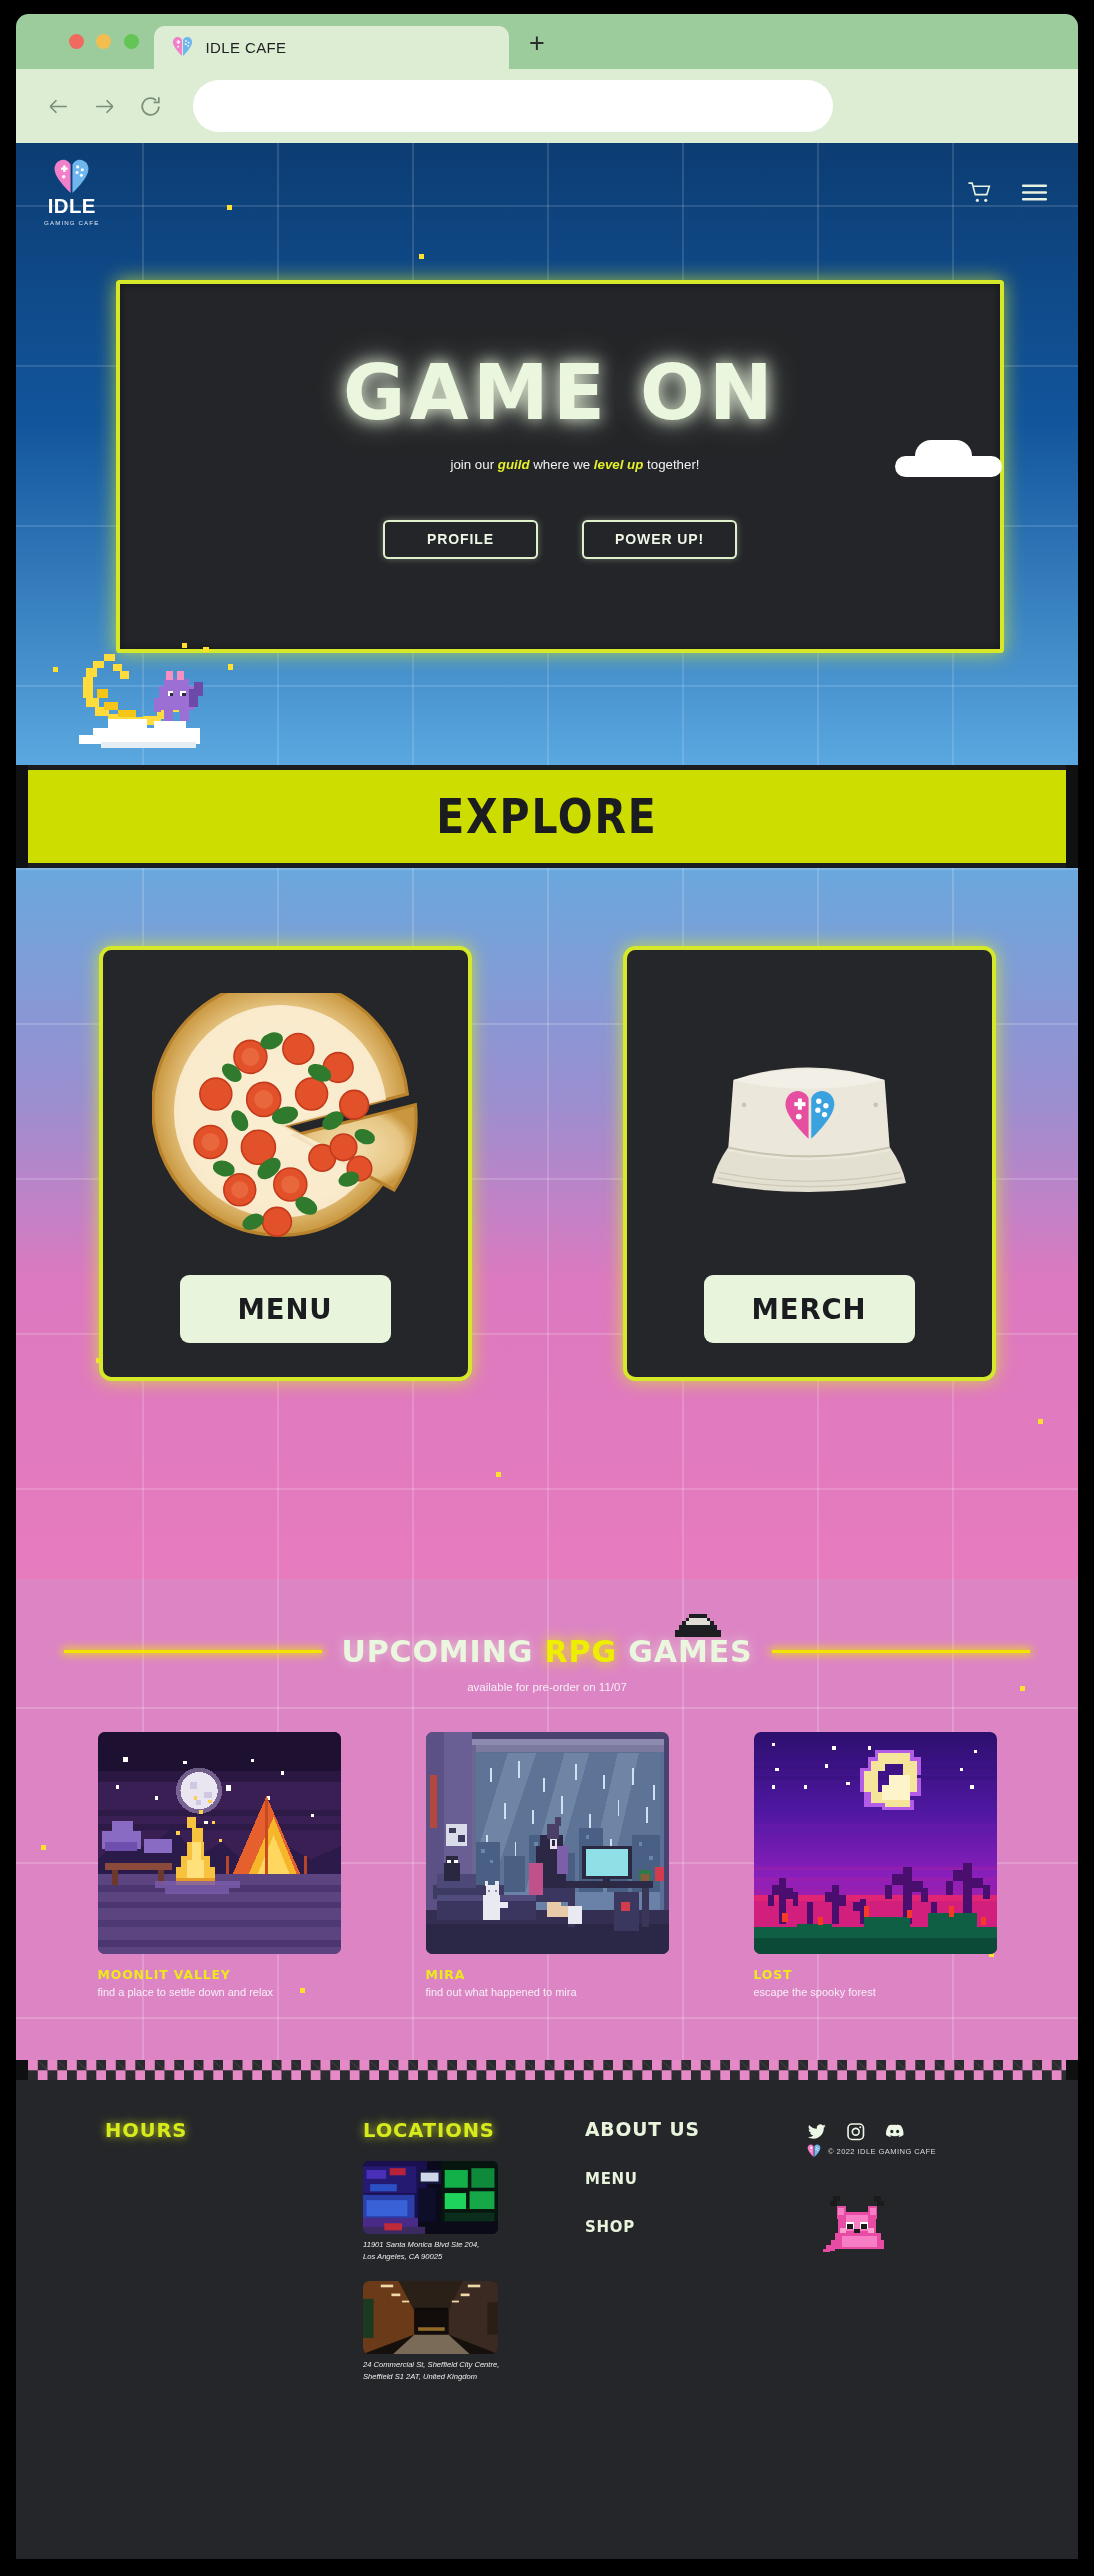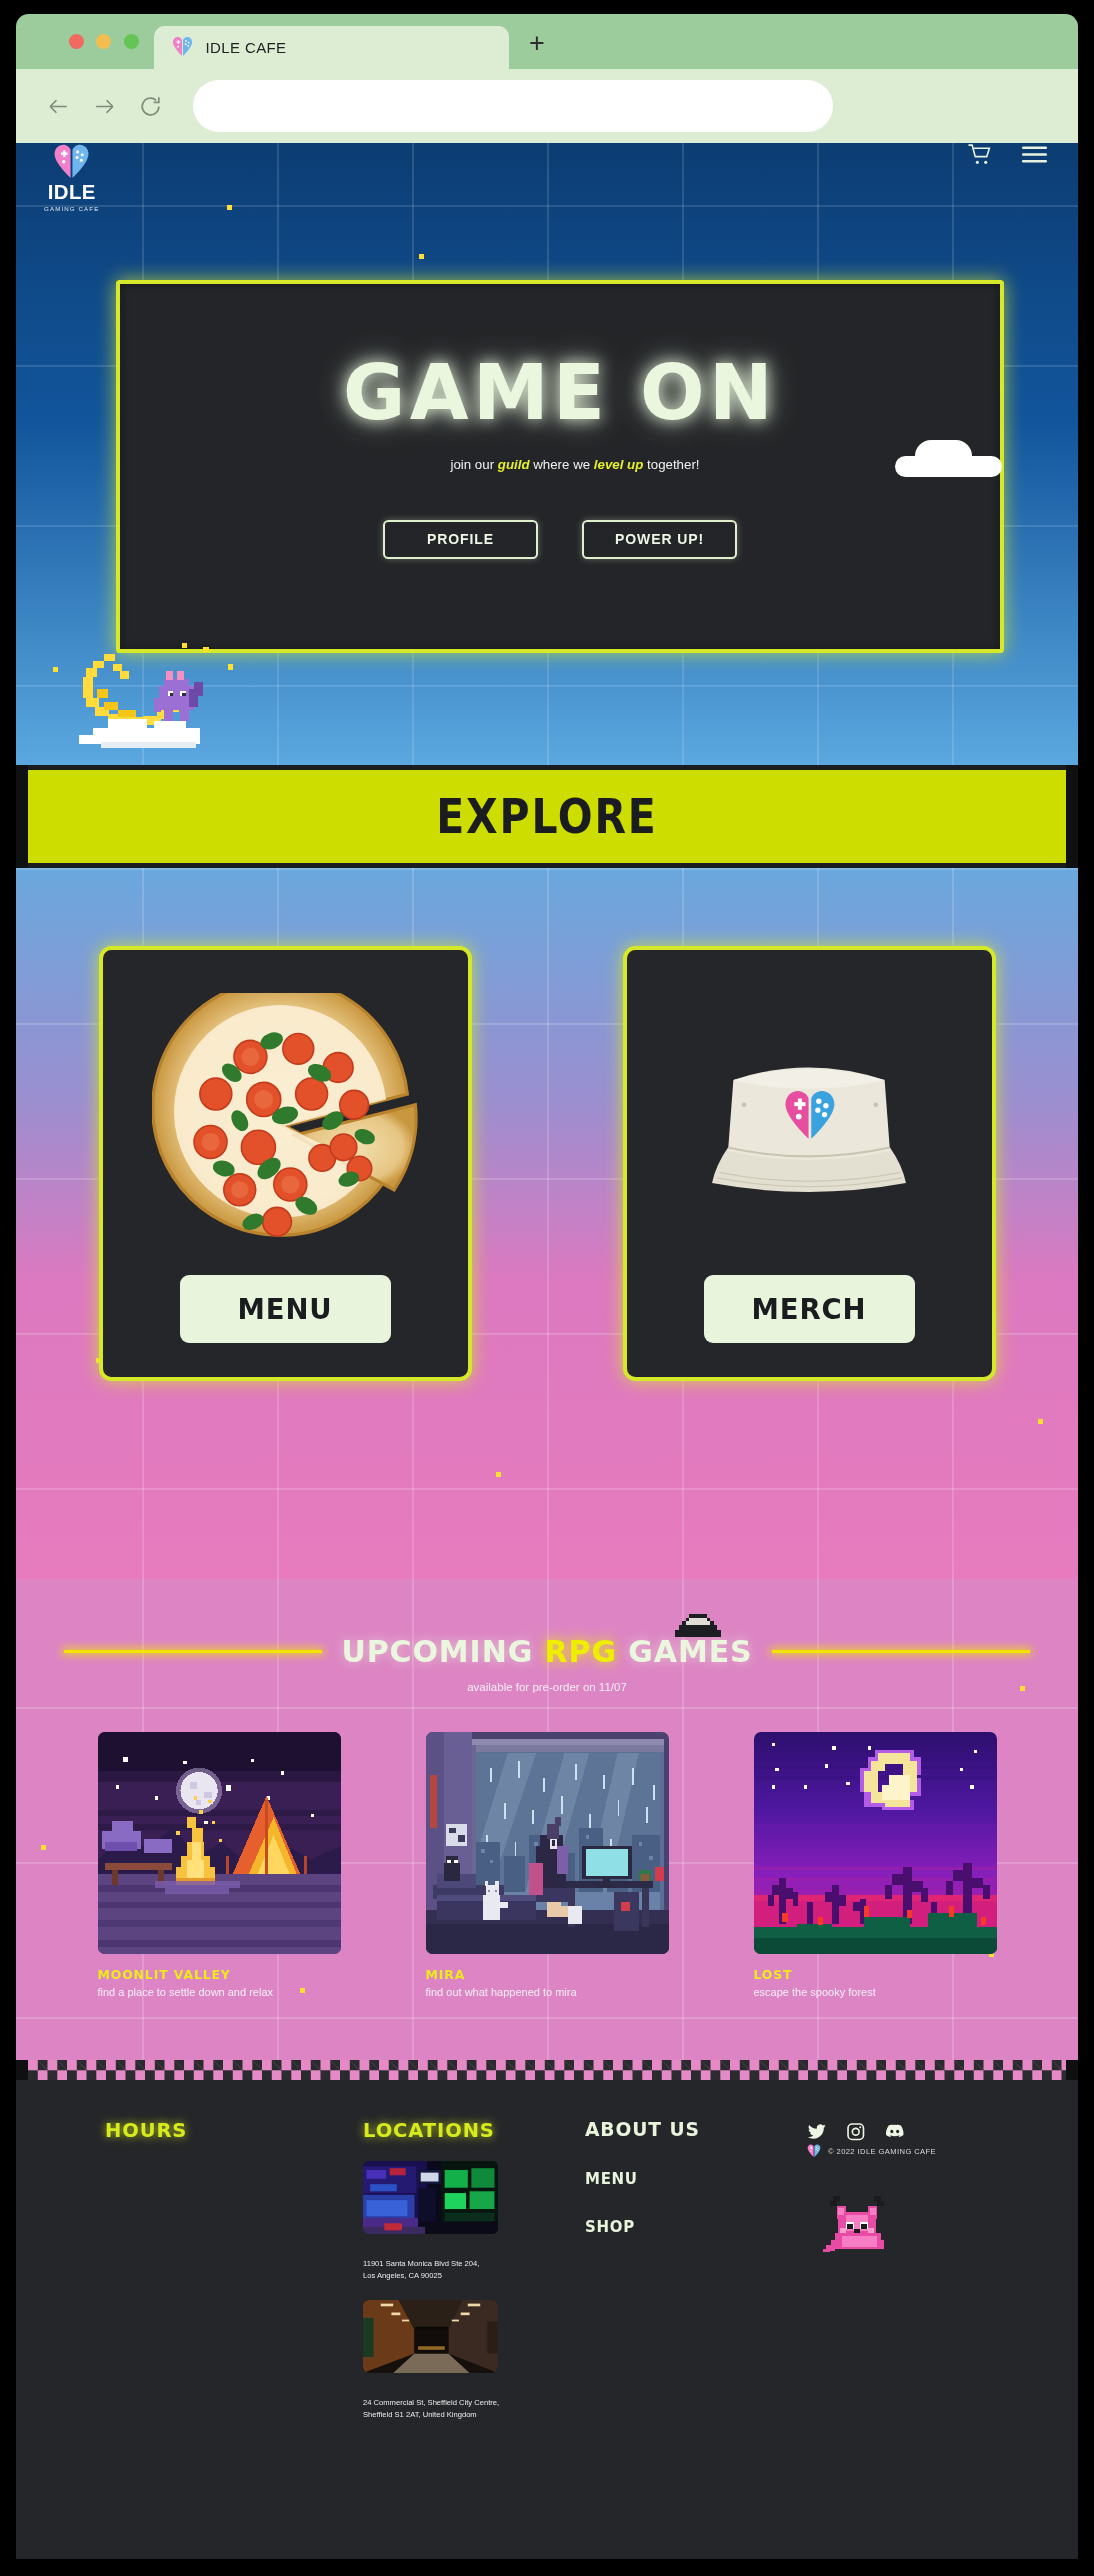--- a/index.html
+++ b/index.html
@@ -69,21 +69,21 @@
     background-image:
       linear-gradient(to right, rgba(255,255,255,.13) 1.8px, transparent 1.8px),
       linear-gradient(to bottom, rgba(255,255,255,.13) 1.8px, transparent 1.8px);
     background-size: 135px 160px;
     background-position: -9px 62px;
   }
   .star { position: absolute; width: 5.3px; height: 5.3px; background: #ffe02e; }
 
   .topnav {
     position: absolute; top: 0; left: 0; right: 0; height: 98px;
-    display: flex; align-items: flex-start; justify-content: space-between;
+    display: flex; align-items: center; justify-content: space-between;
     padding: 0 30px 0 28px; z-index: 5;
   }
   .logo-wrap { display: flex; flex-direction: column; align-items: center; gap: 2.7px; }
   .logo-mark { width: 37px; height: 36px; }
   .logo-name { font-size: 20.4px; font-weight: 900; color:#fff; letter-spacing: 0.4px;
                line-height:1; font-family:"Liberation Sans", sans-serif; }
   .logo-sub { font-size: 6.2px; color:#dfe7ee; letter-spacing: 1.1px; }
   .nav-icons { display: flex; align-items: center; gap: 27px; }
   .icon-btn { width: 27px; height: 23px; color:#e8f2e0; }
   .icon-btn svg { width:100%; height:100%; display:block; }
@@ -218,21 +218,21 @@
   .fhead {
     font-size: 19.5px; font-weight:900; letter-spacing:0.9px;
     font-family:"DejaVu Sans",sans-serif; color:#d6ea1c;
     text-shadow: 0 0 9.8px rgba(214,234,28,.85);
   }
   .hours-list { margin-top: 25px; }
   .hours-day { font-size:11.5px; font-weight:700; color:#fff; letter-spacing:0.4px; }
   .hours-time { font-size:11px; color:#d7d7d7; margin-top:2.7px; margin-bottom: 14px; }
 
   .loc-img { width: 135px; height: 73px; border-radius:6.2px; margin-top: 19.5px; display:block; overflow:hidden; }
-  .loc-addr { font-size: 7.6px; color:#ececec; margin-top:24px; line-height:1.5; }
+  .loc-addr { font-size: 7.6px; color:#ececec; font-style: italic; margin-top:5px; line-height:1.5; }
 
   .about-head {
     font-size: 18.7px; font-weight:900; letter-spacing:0.9px;
     font-family:"DejaVu Sans",sans-serif; color:#e9f4dd;
   }
   .about-link {
     display:block; margin-top: 30px;
     font-size: 15px; font-weight:900; letter-spacing:0.7px;
     font-family:"DejaVu Sans",sans-serif; color:#e9f4dd;
     text-decoration:none; cursor:pointer;

